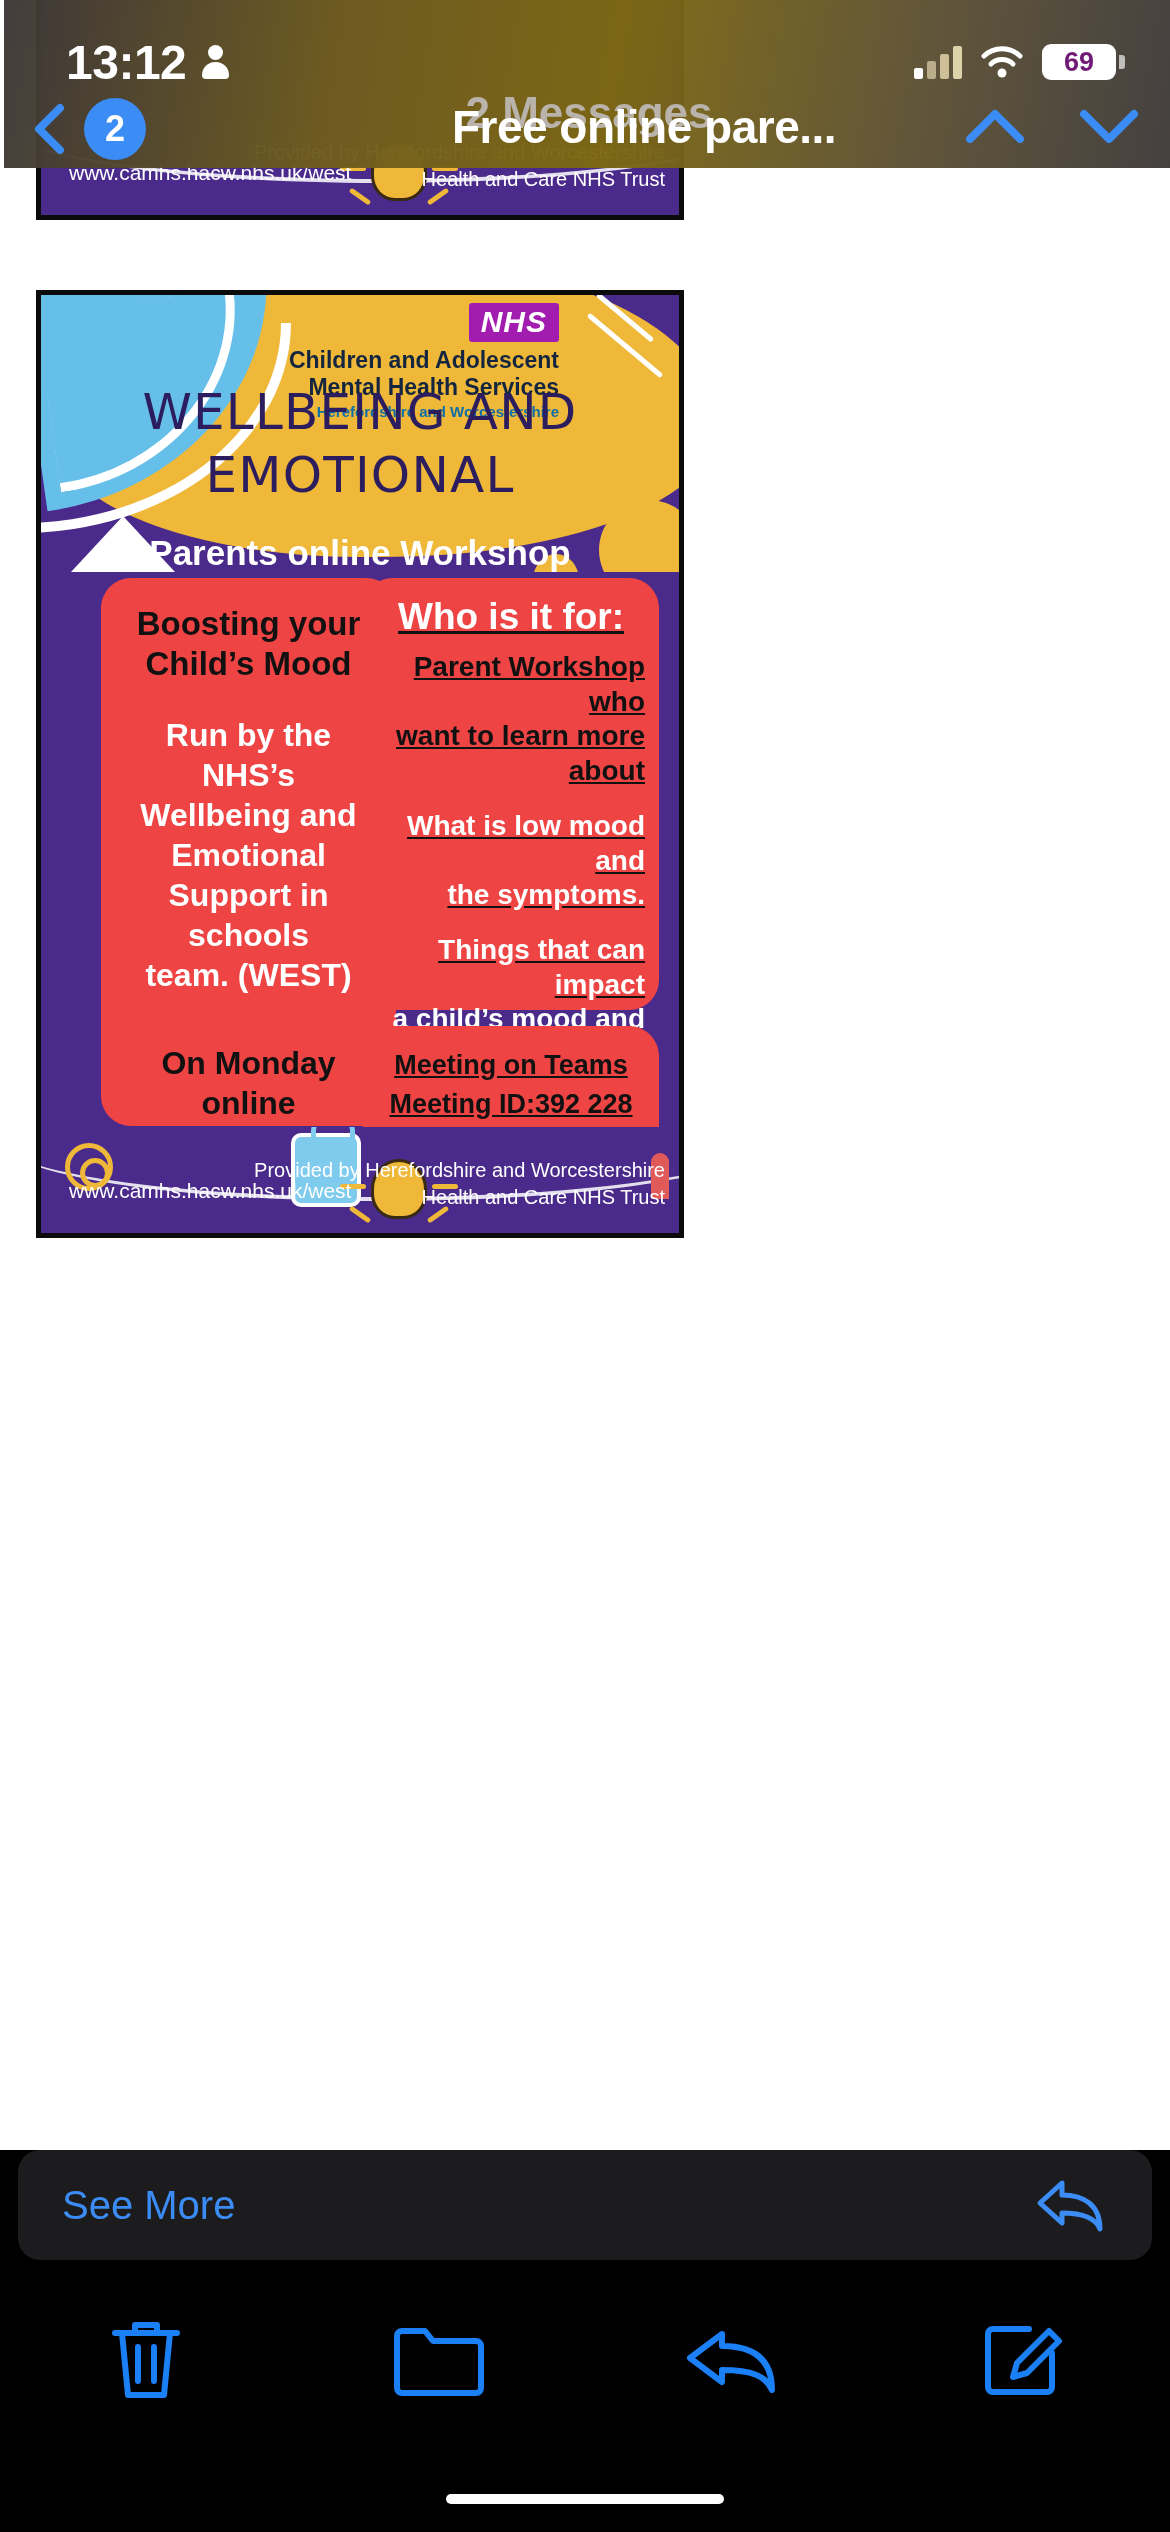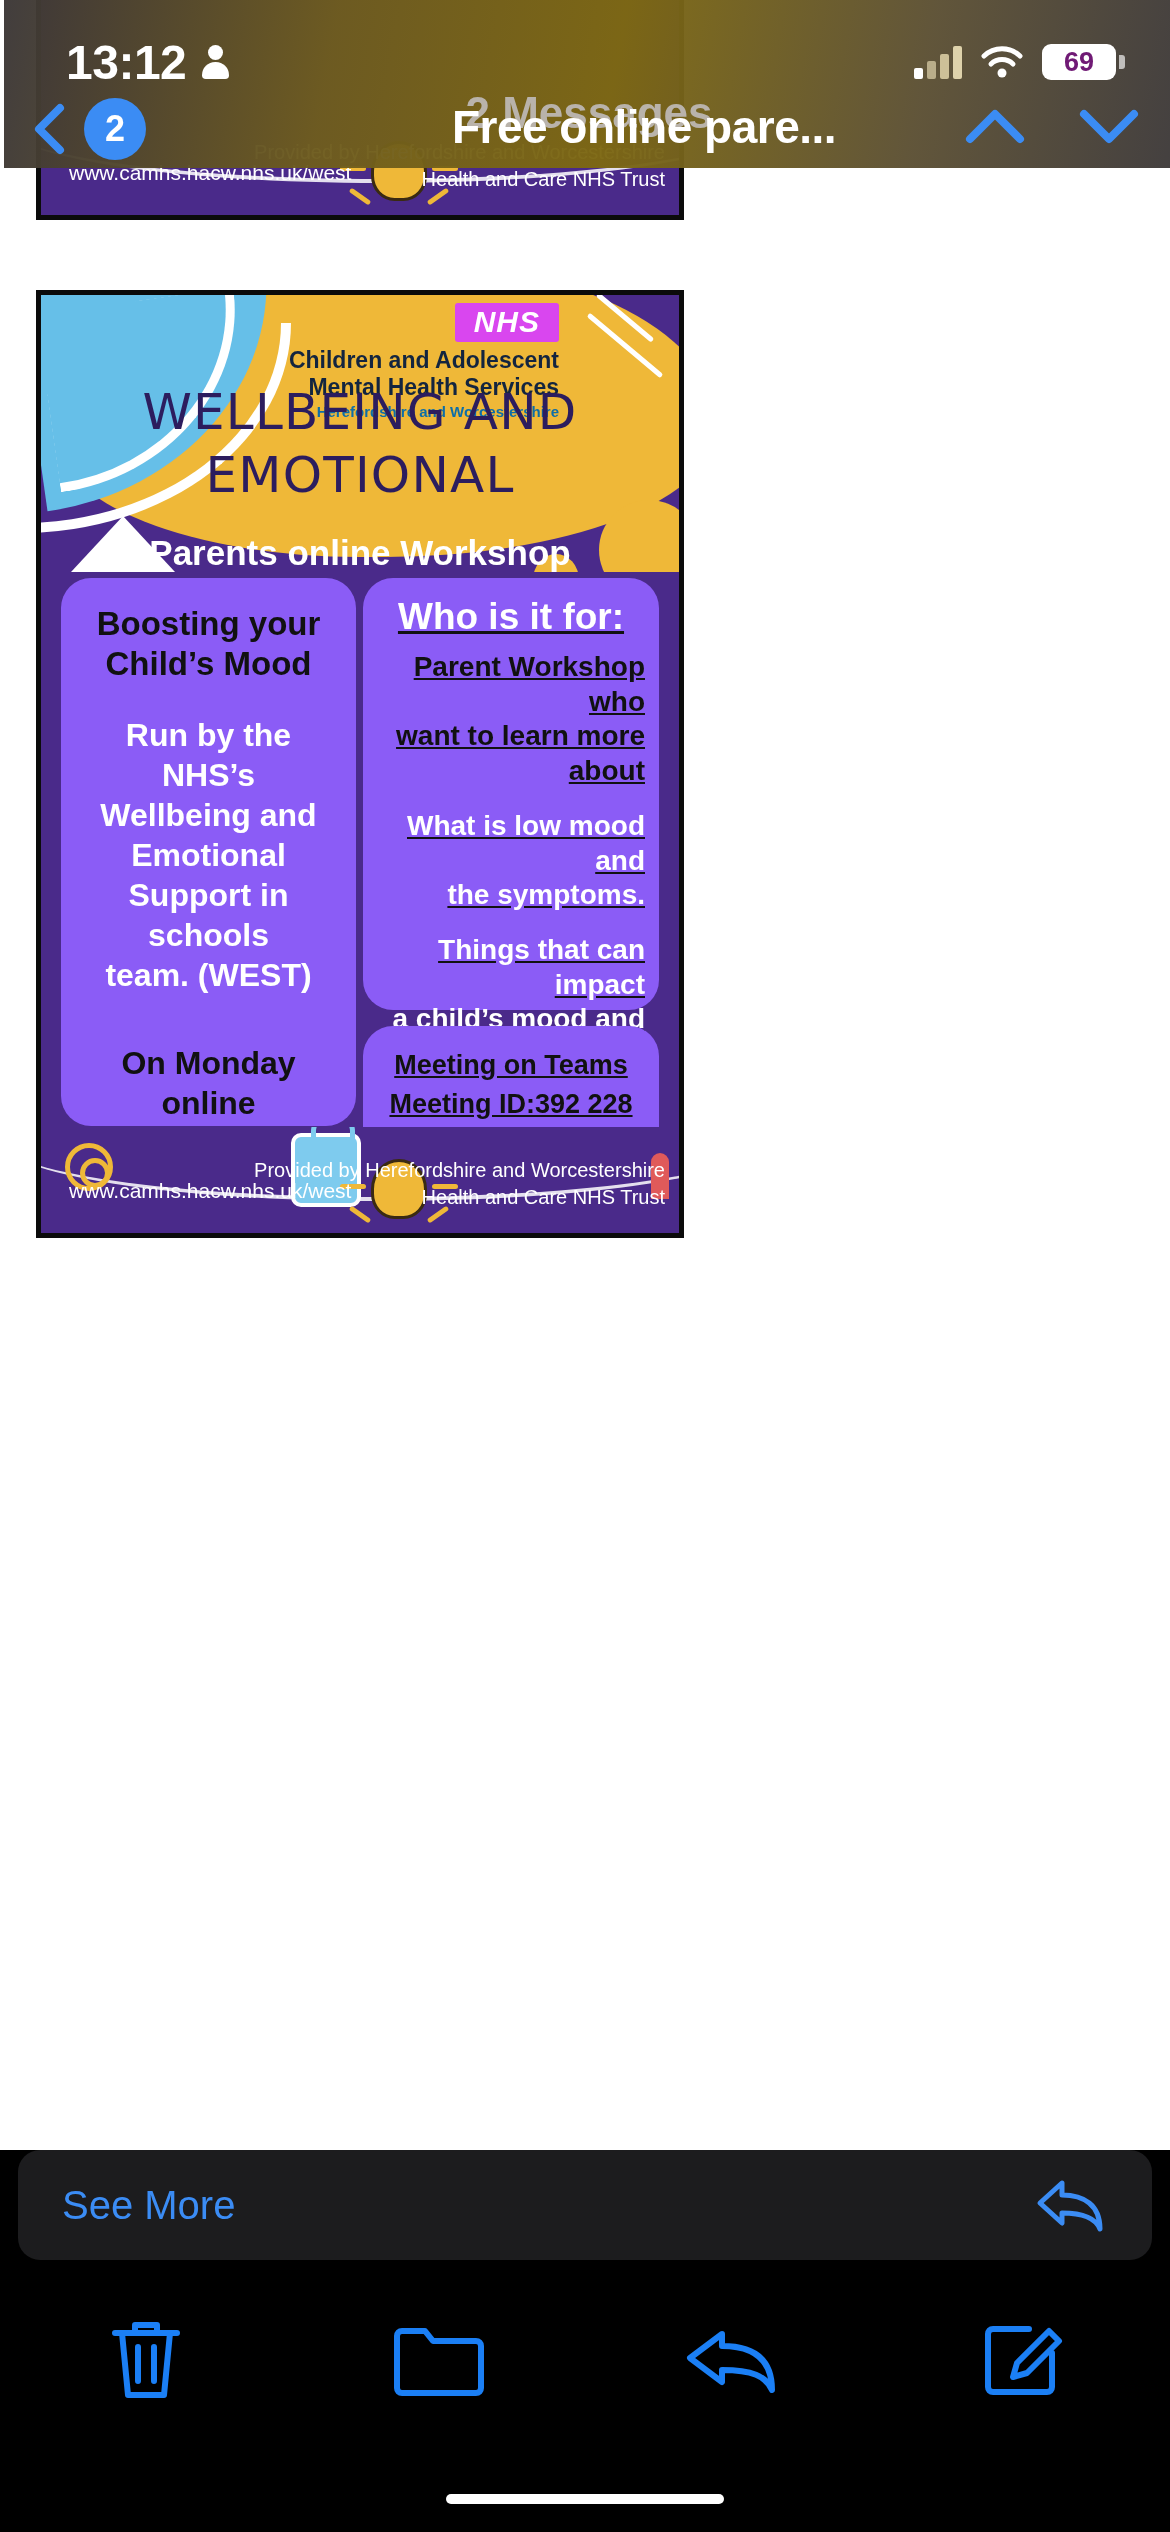--- a/index.html
+++ b/index.html
@@ -98,40 +98,40 @@
   .hero-tri { position:absolute; bottom:0; left:30px; width:0; height:0; border-left:52px solid transparent; border-right:52px solid transparent; border-bottom:56px solid #ffffff; }
   .hero-corner { position:absolute; top:14px; right:14px; width:120px; height:86px; }
   .hero-corner i { position:absolute; display:block; background:#fff; height:5px; border-radius:3px; transform:rotate(40deg); }
   .hero-corner i:nth-child(1){ width:72px; top:6px; right:4px; }
   .hero-corner i:nth-child(2){ width:96px; top:34px; right:-8px; }
   .hero-dot-r { position:absolute; right:-20px; bottom:-28px; width:100px; height:100px; border-radius:50%; background:#efb838; }
   .hero-dot-r2 { position:absolute; right:100px; bottom:-34px; width:46px; height:52px; border-radius:50%; background:#efb838; }
 
   .nhs-block { position:absolute; top:8px; right:120px; text-align:right; z-index:5; }
   .nhs-logo {
-    display:inline-block; background:#d946ef; color:#fff;
+    display:inline-block; background:#a21caf; color:#fff;
     font-size:30px; font-weight:bold; font-style:italic; letter-spacing:1px;
-    padding:2px 19px 3px; border-radius:3px; margin-bottom:5px;
+    padding:2px 12px 3px; border-radius:3px; margin-bottom:5px;
   }
   .nhs-l1 { color:#13253f; font-size:23px; font-weight:bold; line-height:1.18; }
   .nhs-l2 { color:#0d6ea8; font-size:15px; font-weight:bold; margin-top:2px; }
 
   .p-title { position:absolute; top:86px; left:0; width:100%; text-align:center; z-index:6; }
   .p-title div {
     color:#2c1d5e; font-size:50px; font-weight:normal; line-height:1.26;
     letter-spacing:1.2px; font-family:"DejaVu Sans", sans-serif;
   }
   .p-sub {
     position:absolute; top:238px; left:0; width:100%; text-align:center; z-index:7;
     color:#ffffff; font-size:35px; font-weight:bold;
   }
 
   .cards { position:absolute; top:283px; left:0; width:100%; padding:0 18px; }
   .card {
-    background:#8b5cf6; border-radius:30px; color:#111;
+    background:#ef4444; border-radius:30px; color:#111;margin-left:40px;
   }
   .card-left {
     position:absolute; top:0; left:20px; width:295px; height:548px;
     padding:26px 16px 0;
   }
   .card-right {
     position:absolute; top:0; right:20px; width:296px; height:432px;
     padding:18px 14px 0;
     text-decoration:underline;
   }

